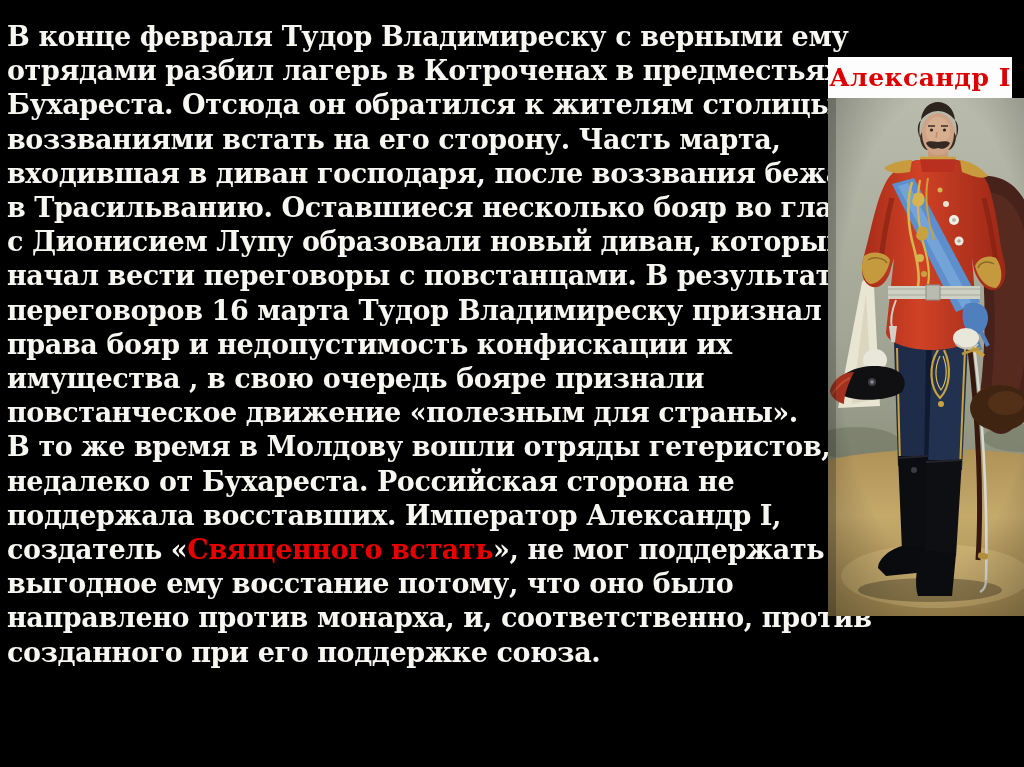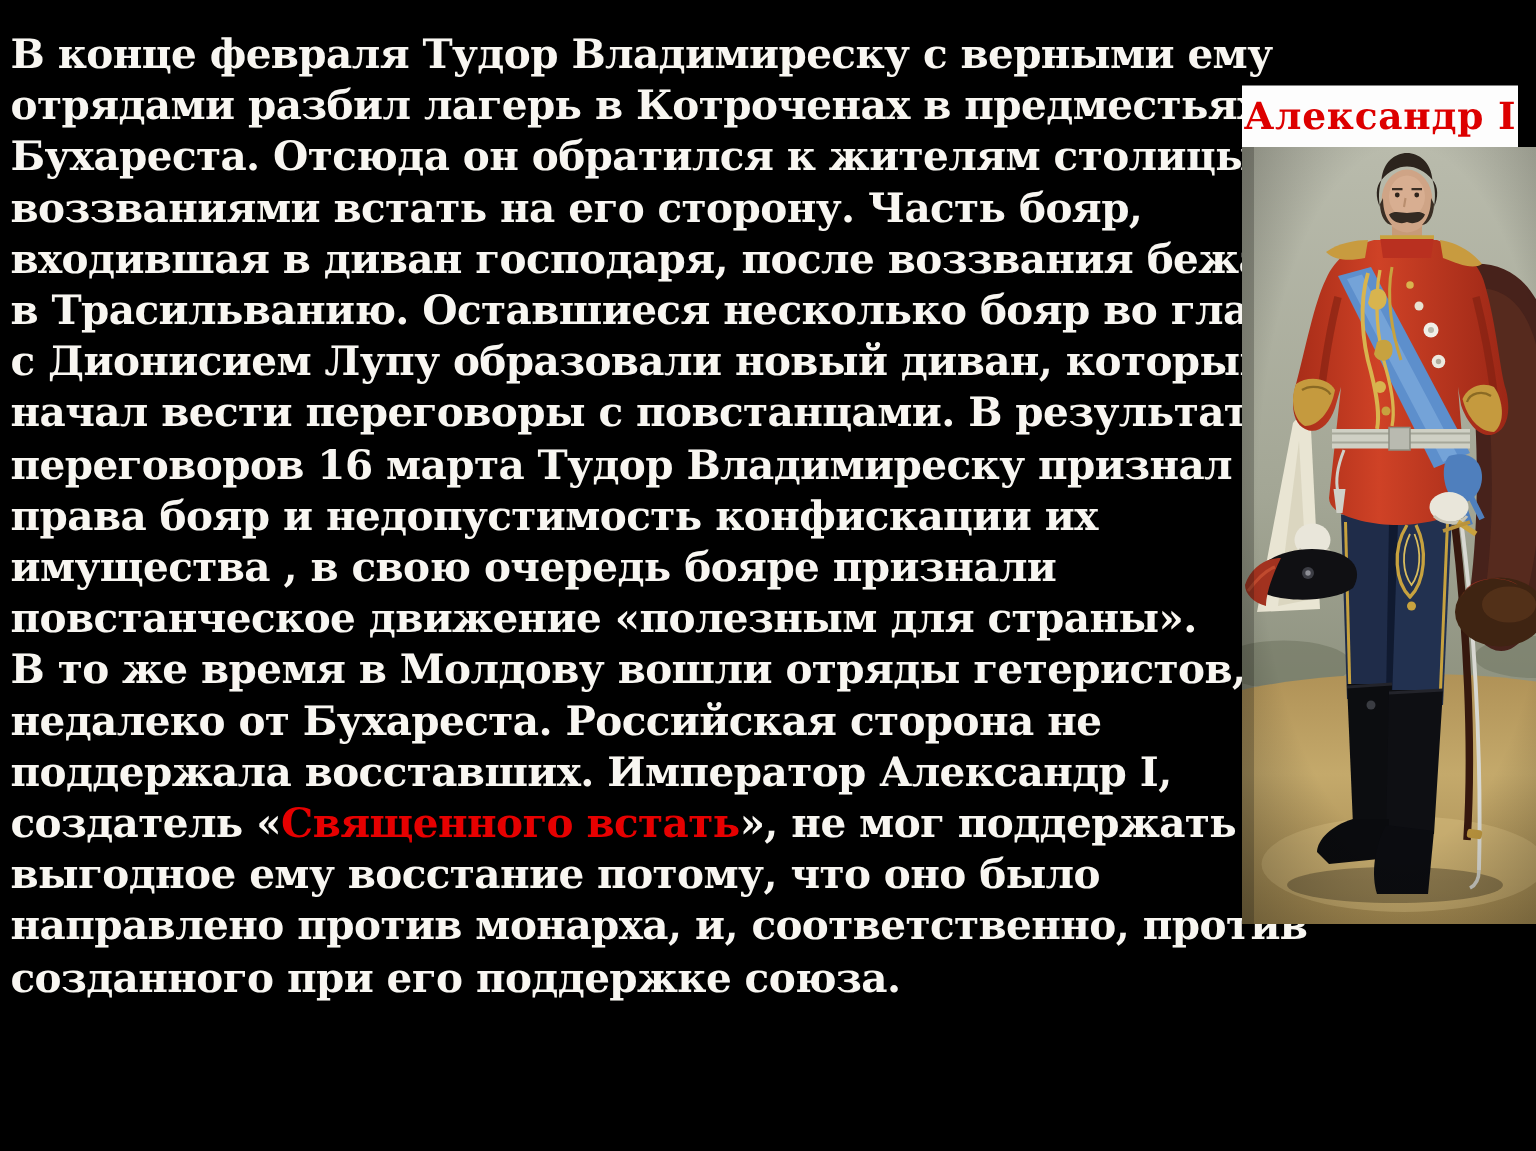--- a/index.html
+++ b/index.html
@@ -53,21 +53,21 @@
 </style>
 </head>
 <body>
 
 <div class="slide">
 
   <div class="body-text">
     <div class="line">В конце февраля Тудор Владимиреску с верными ему</div>
     <div class="line">отрядами разбил лагерь в Котроченах в предместьях</div>
     <div class="line">Бухареста. Отсюда он обратился к жителям столицы с</div>
-    <div class="line">воззваниями встать на его сторону. Часть бояр,</div>
+    <div class="line">воззваниями встать на его сторону. Часть марта,</div>
     <div class="line">входившая в диван господаря, после воззвания бежала</div>
     <div class="line">в Трасильванию. Оставшиеся несколько бояр во главе</div>
     <div class="line">с Дионисием Лупу образовали новый диван, который</div>
     <div class="line">начал вести переговоры с повстанцами. В результате</div>
     <div class="line">переговоров 16 марта Тудор Владимиреску признал</div>
     <div class="line">права бояр и недопустимость конфискации их</div>
     <div class="line">имущества , в свою очередь бояре признали</div>
     <div class="line">повстанческое движение «полезным для страны».</div>
     <div class="line">В то же время в Молдову вошли отряды гетеристов,</div>
     <div class="line">недалеко от Бухареста. Российская сторона не</div>

